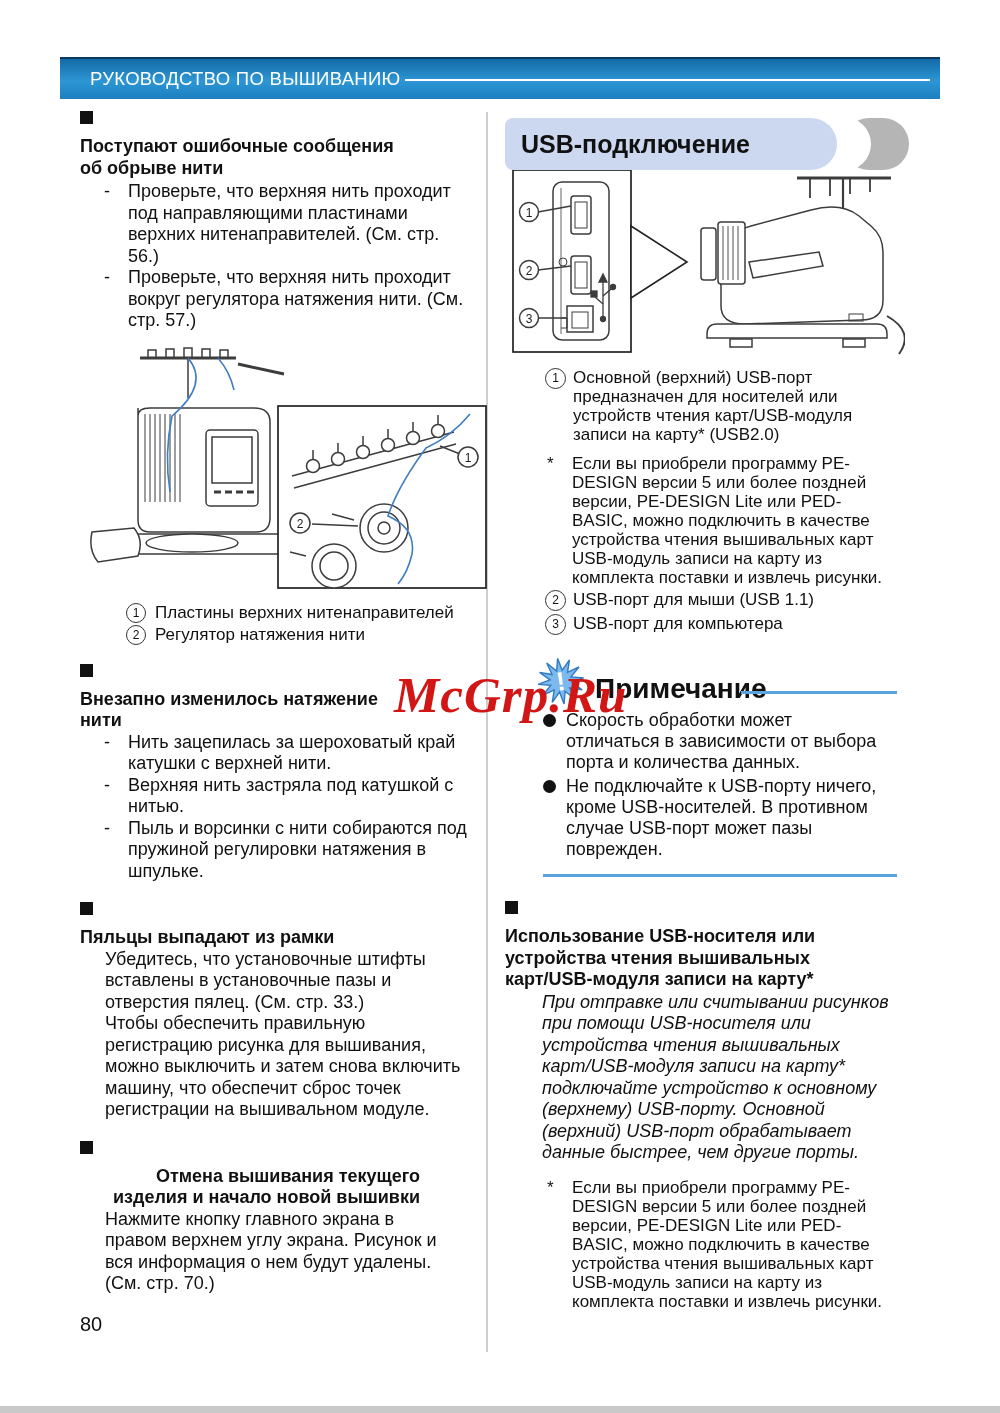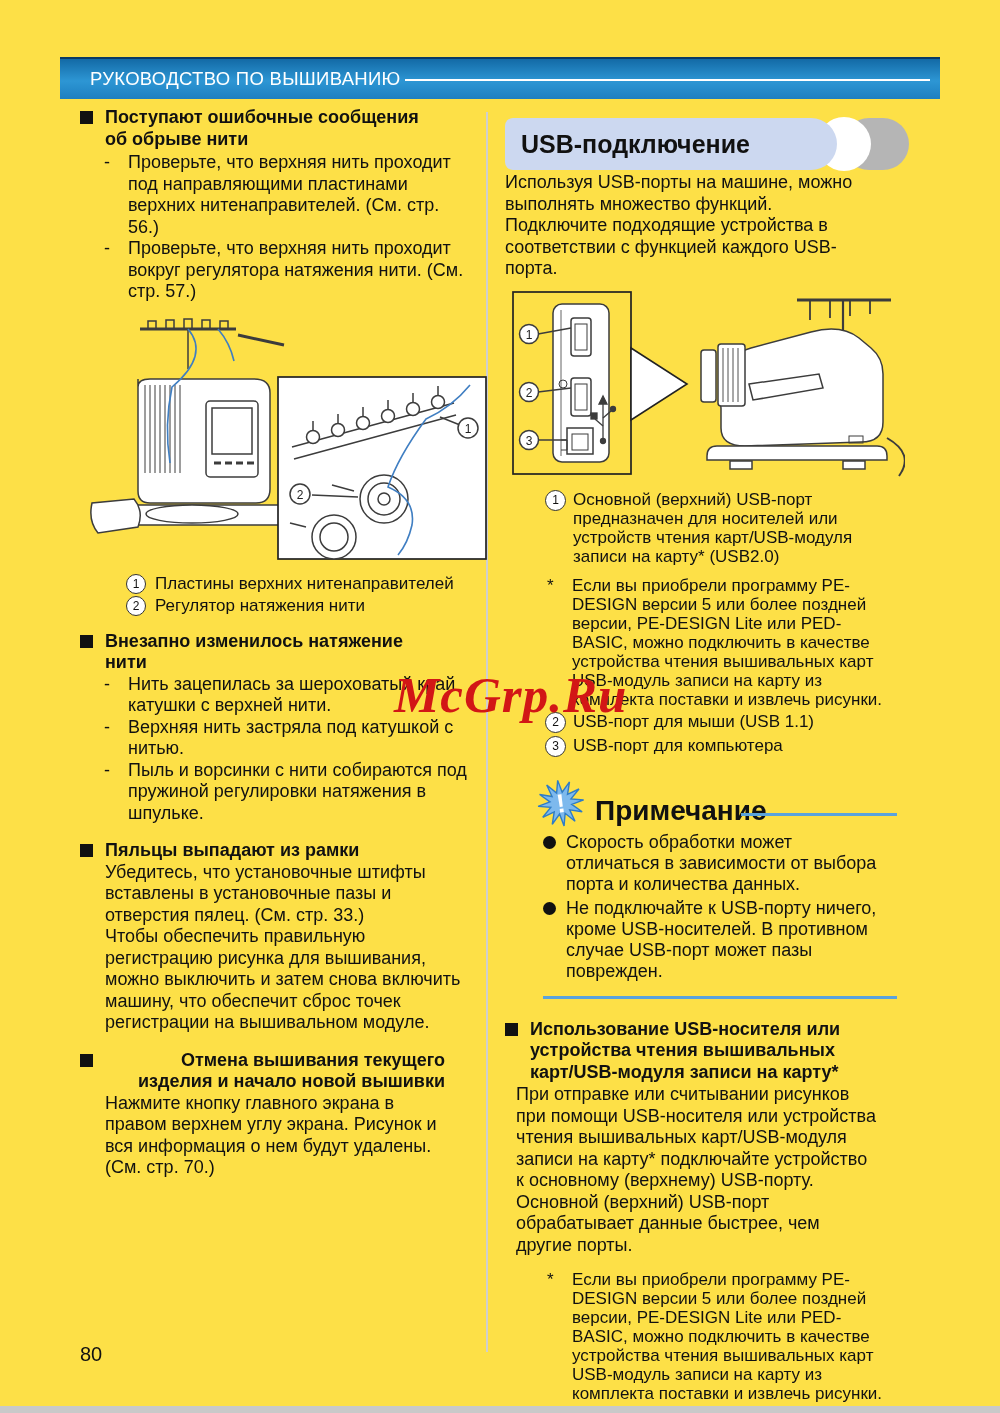--- a/index.html
+++ b/index.html
@@ -1,32 +1,32 @@
 <!DOCTYPE html>
 <html><head>
 <meta charset="utf-8">
 <style>
   html,body{margin:0;padding:0;background:#e8e8e8;}
-  .page{position:relative;width:1000px;height:1413px;background:#fde047;
+  .page{position:relative;width:1000px;height:1413px;background:#ffffff;
         font-family:"Liberation Sans",sans-serif;color:#111;overflow:hidden;}
 
   
   .hbar{position:absolute;left:60px;top:57px;width:880px;height:40px;
         background:linear-gradient(180deg,#136aa6 0%,#2d96d4 55%,#1d7fc0 100%);
         border-top:2px solid #0a3a63;display:flex;align-items:center;}
   .hbar .htitle{color:#fff;font-size:18.5px;letter-spacing:.3px;padding-left:30px;white-space:nowrap;}
   .hbar .hline{position:absolute;left:345px;right:10px;top:20px;height:2px;background:#fff;}
 
   
   .col-left{position:absolute;left:80px;top:107px;width:412px;}
   .col-right{position:absolute;left:505px;top:118px;width:402px;}
   .vdivider{position:absolute;left:486px;top:112px;width:2px;height:1240px;background:#cfcfcf;}
 
   
-  .sec-h{display:flex;gap:12px;font-weight:bold;font-size:18px;line-height:21.5px;}
+  .sec-h{display:flex;gap:12px;font-weight:bold;font-size:18px;line-height:21.5px;flex-direction:column;}
   .sq{width:13px;height:13px;background:#111;flex:none;margin-top:4px;}
   .sec-h .ht{max-width:340px;}
   .ditem{display:flex;margin-left:24px;font-size:18px;line-height:21.5px;}
   .ditem .dm{width:24px;flex:none;}
   .ditem .dt{max-width:345px;}
   .bodytxt{margin-left:25px;font-size:18px;line-height:21.5px;}
   .cnum{display:inline-flex;align-items:center;justify-content:center;
         width:20px;height:20px;border:1.5px solid #333;border-radius:50%;
         font-size:13px;flex:none;background:#fff;}
   .cap-row{display:flex;gap:9px;margin-left:46px;font-size:17px;line-height:22px;align-items:flex-start;}
@@ -53,27 +53,27 @@
   .note-head{position:relative;height:46px;}
   .note-title{position:absolute;left:52px;top:12px;font-size:28px;font-weight:bold;}
   .note-hline{position:absolute;left:198px;right:0;top:30px;height:3px;background:#5aa3dc;}
   .nitem{display:flex;gap:10px;font-size:18px;line-height:21px;margin-top:3px;}
   .nitem .dot{width:13px;height:13px;border-radius:50%;background:#111;flex:none;margin-top:4px;}
   .nitem .nt{max-width:318px;}
   .note-bline{height:3px;background:#5aa3dc;margin-top:14px;}
 
   .usage{margin-top:20px;}
   .usage .ht{max-width:366px;}
-  .usage .bodytxt{margin-left:11px;max-width:362px;margin-top:1px;}
+  .usage .bodytxt{margin-left:37px;max-width:362px;margin-top:1px;font-style:italic;}
 
   
   .watermark{position:absolute;left:394px;top:666px;z-index:9;
         font-family:"Liberation Serif",serif;font-style:italic;font-weight:bold;
         font-size:51px;color:#d21616;letter-spacing:1px;white-space:nowrap;}
-  .pagenum{position:absolute;left:80px;top:1343px;font-size:20px;}
+  .pagenum{position:absolute;left:80px;top:1313px;font-size:20px;}
   .bstrip{position:absolute;left:0;bottom:0;width:1000px;height:7px;background:#c9c9c9;}
 
   svg text{font-family:"Liberation Sans",sans-serif;}
 </style>
 </head>
 <body>
 
 <div class="page">
 
   <div class="hbar">
@@ -193,21 +193,20 @@
   </div>
 
   <div class="col-right">
 
     <div class="banner-wrap">
       <div class="banner-pill">USB-подключение</div>
       <div class="banner-wcircle"></div>
       <div class="banner-crescent"></div>
     </div>
 
-    <div class="intro">Используя USB-порты на машине, можно выполнять множество функций. Подключите подходящие устройства в соответствии с функцией каждого USB-порта.</div>
 
     
     <svg width="400" height="188" viewBox="0 0 400 188" style="margin-top:10px;" fill="none" stroke="#3c3c3c" stroke-width="1.5">
       <rect x="8" y="2" width="118" height="182" stroke="#222" stroke-width="1.7"></rect>
       <g>
         <rect x="48" y="14" width="56" height="158" rx="9" fill="#fff"></rect>
         <path d="M56,20 v146" stroke-width="0.8"></path>
         <rect x="66" y="28" width="20" height="38" rx="3" fill="#fff"></rect>
         <rect x="70" y="34" width="12" height="26" stroke-width="1"></rect>
         <rect x="66" y="88" width="20" height="38" rx="3" fill="#fff"></rect>

